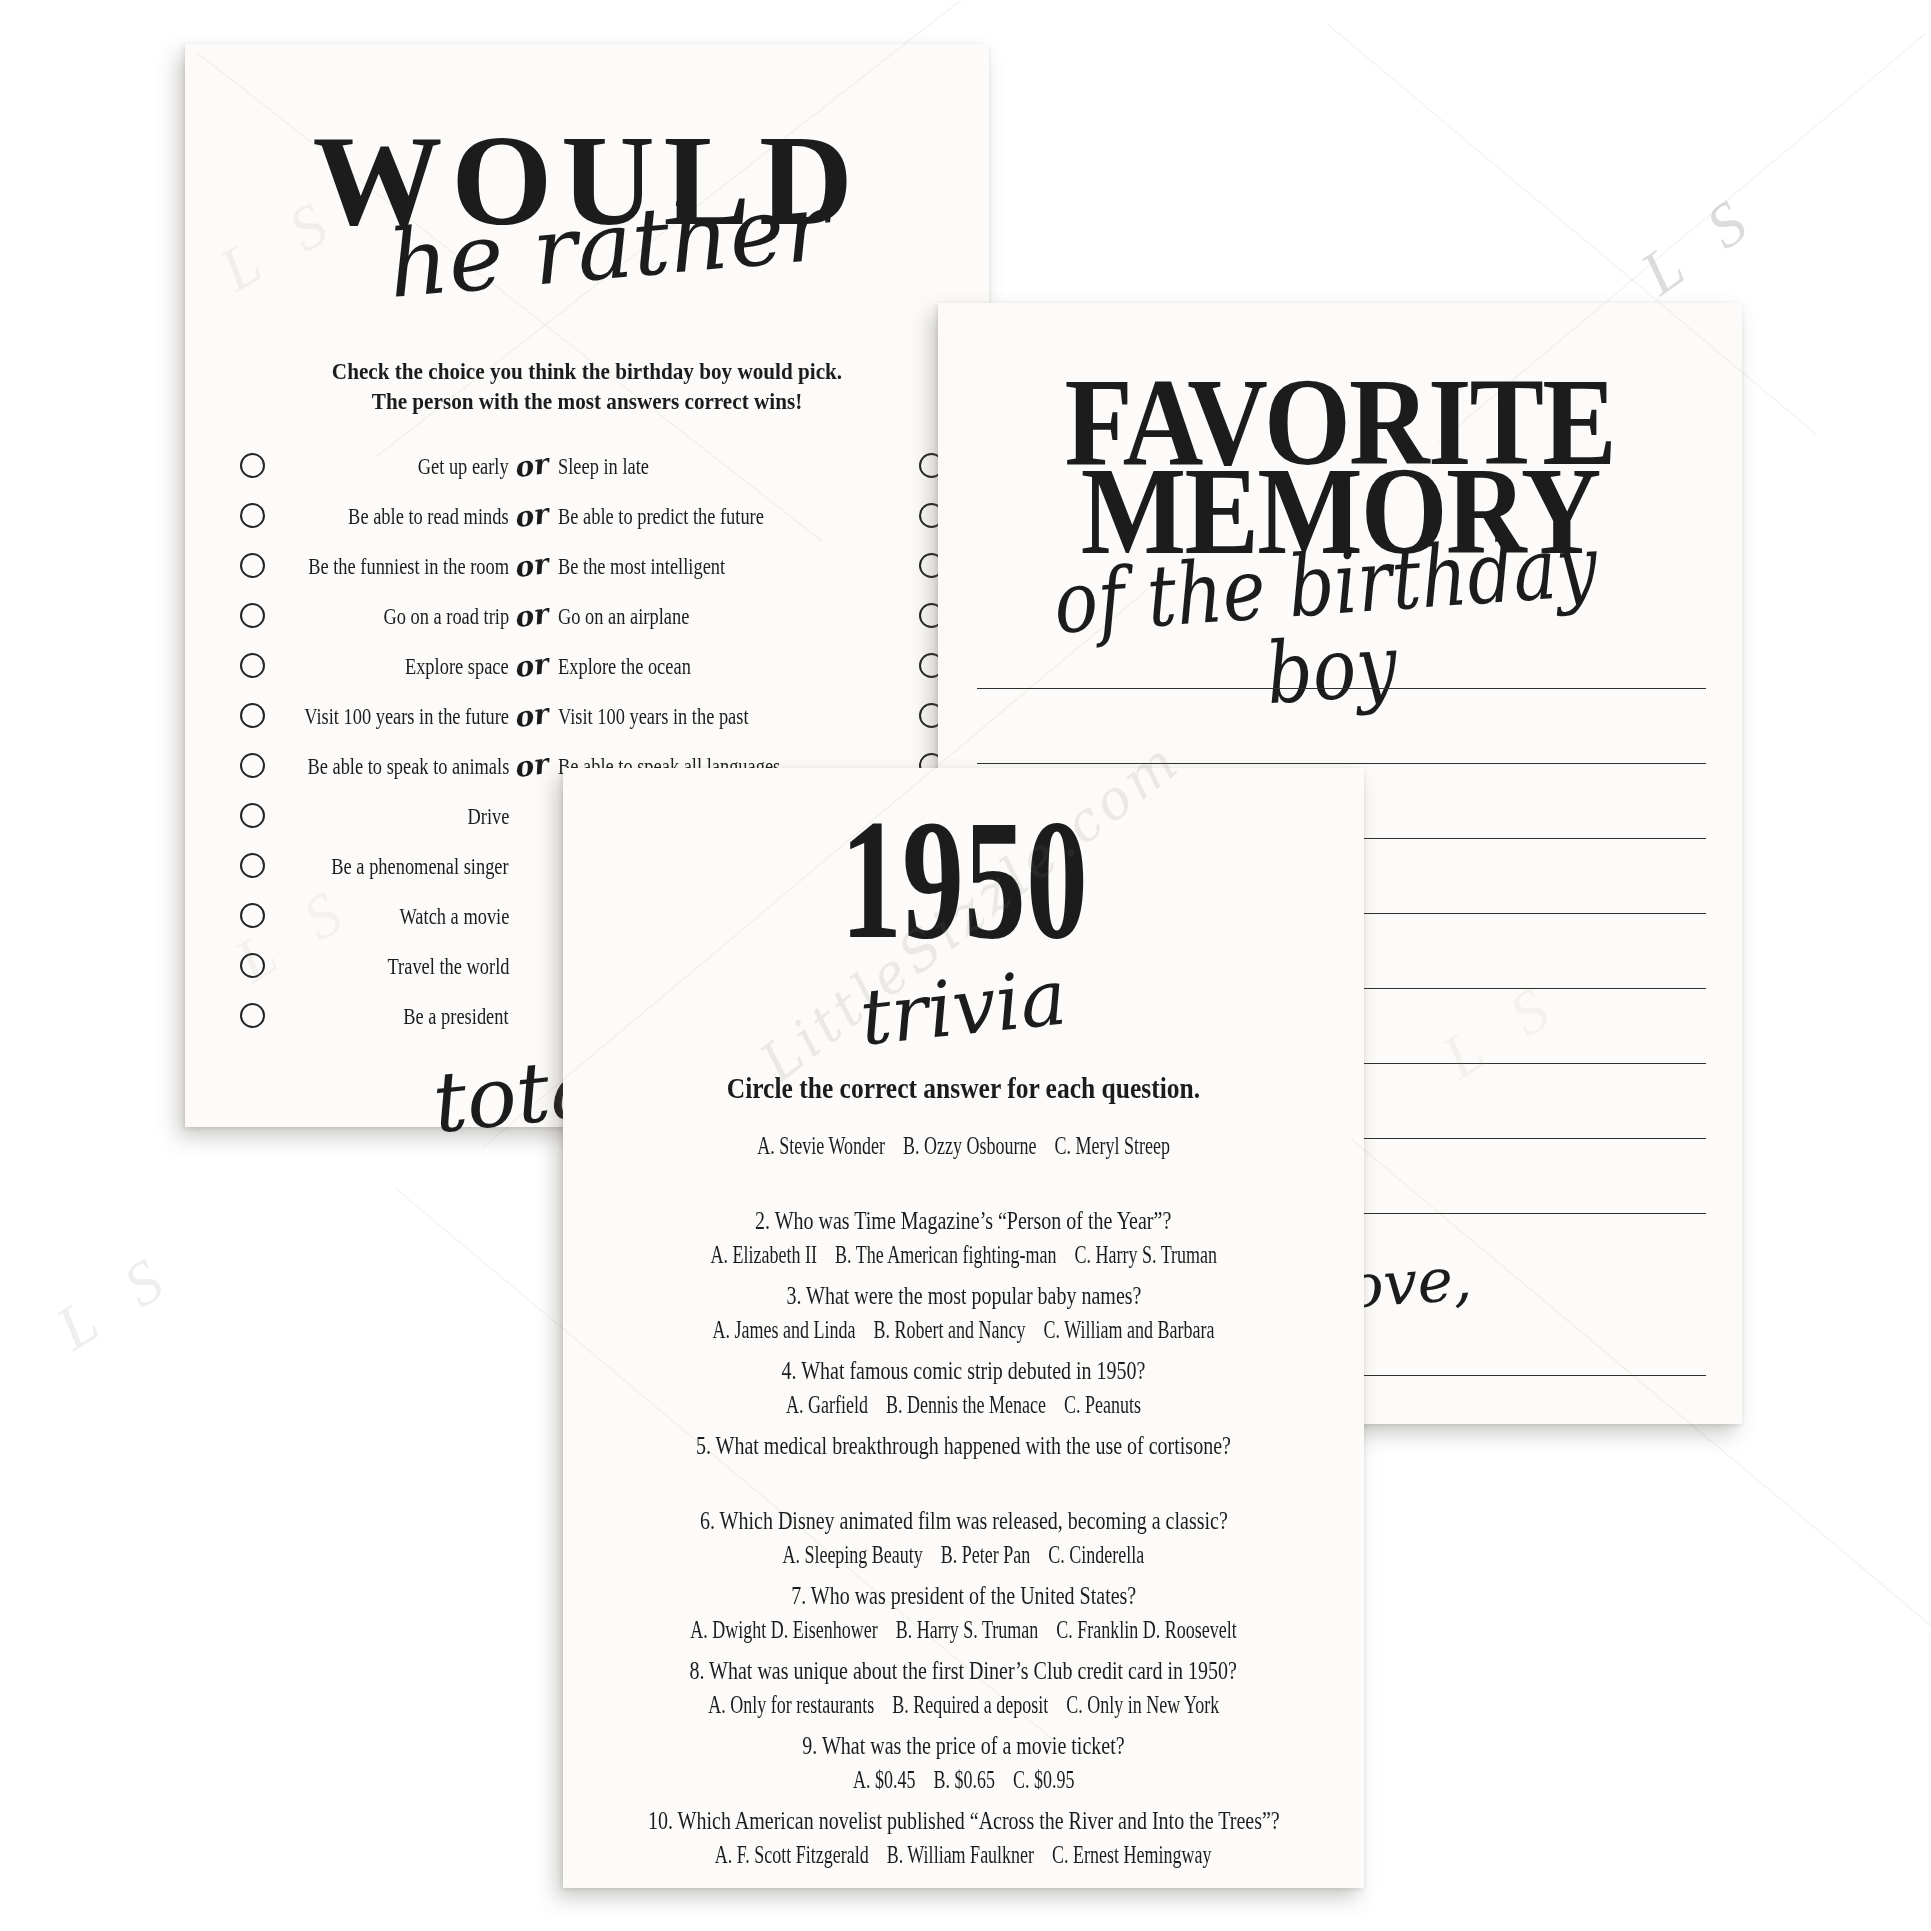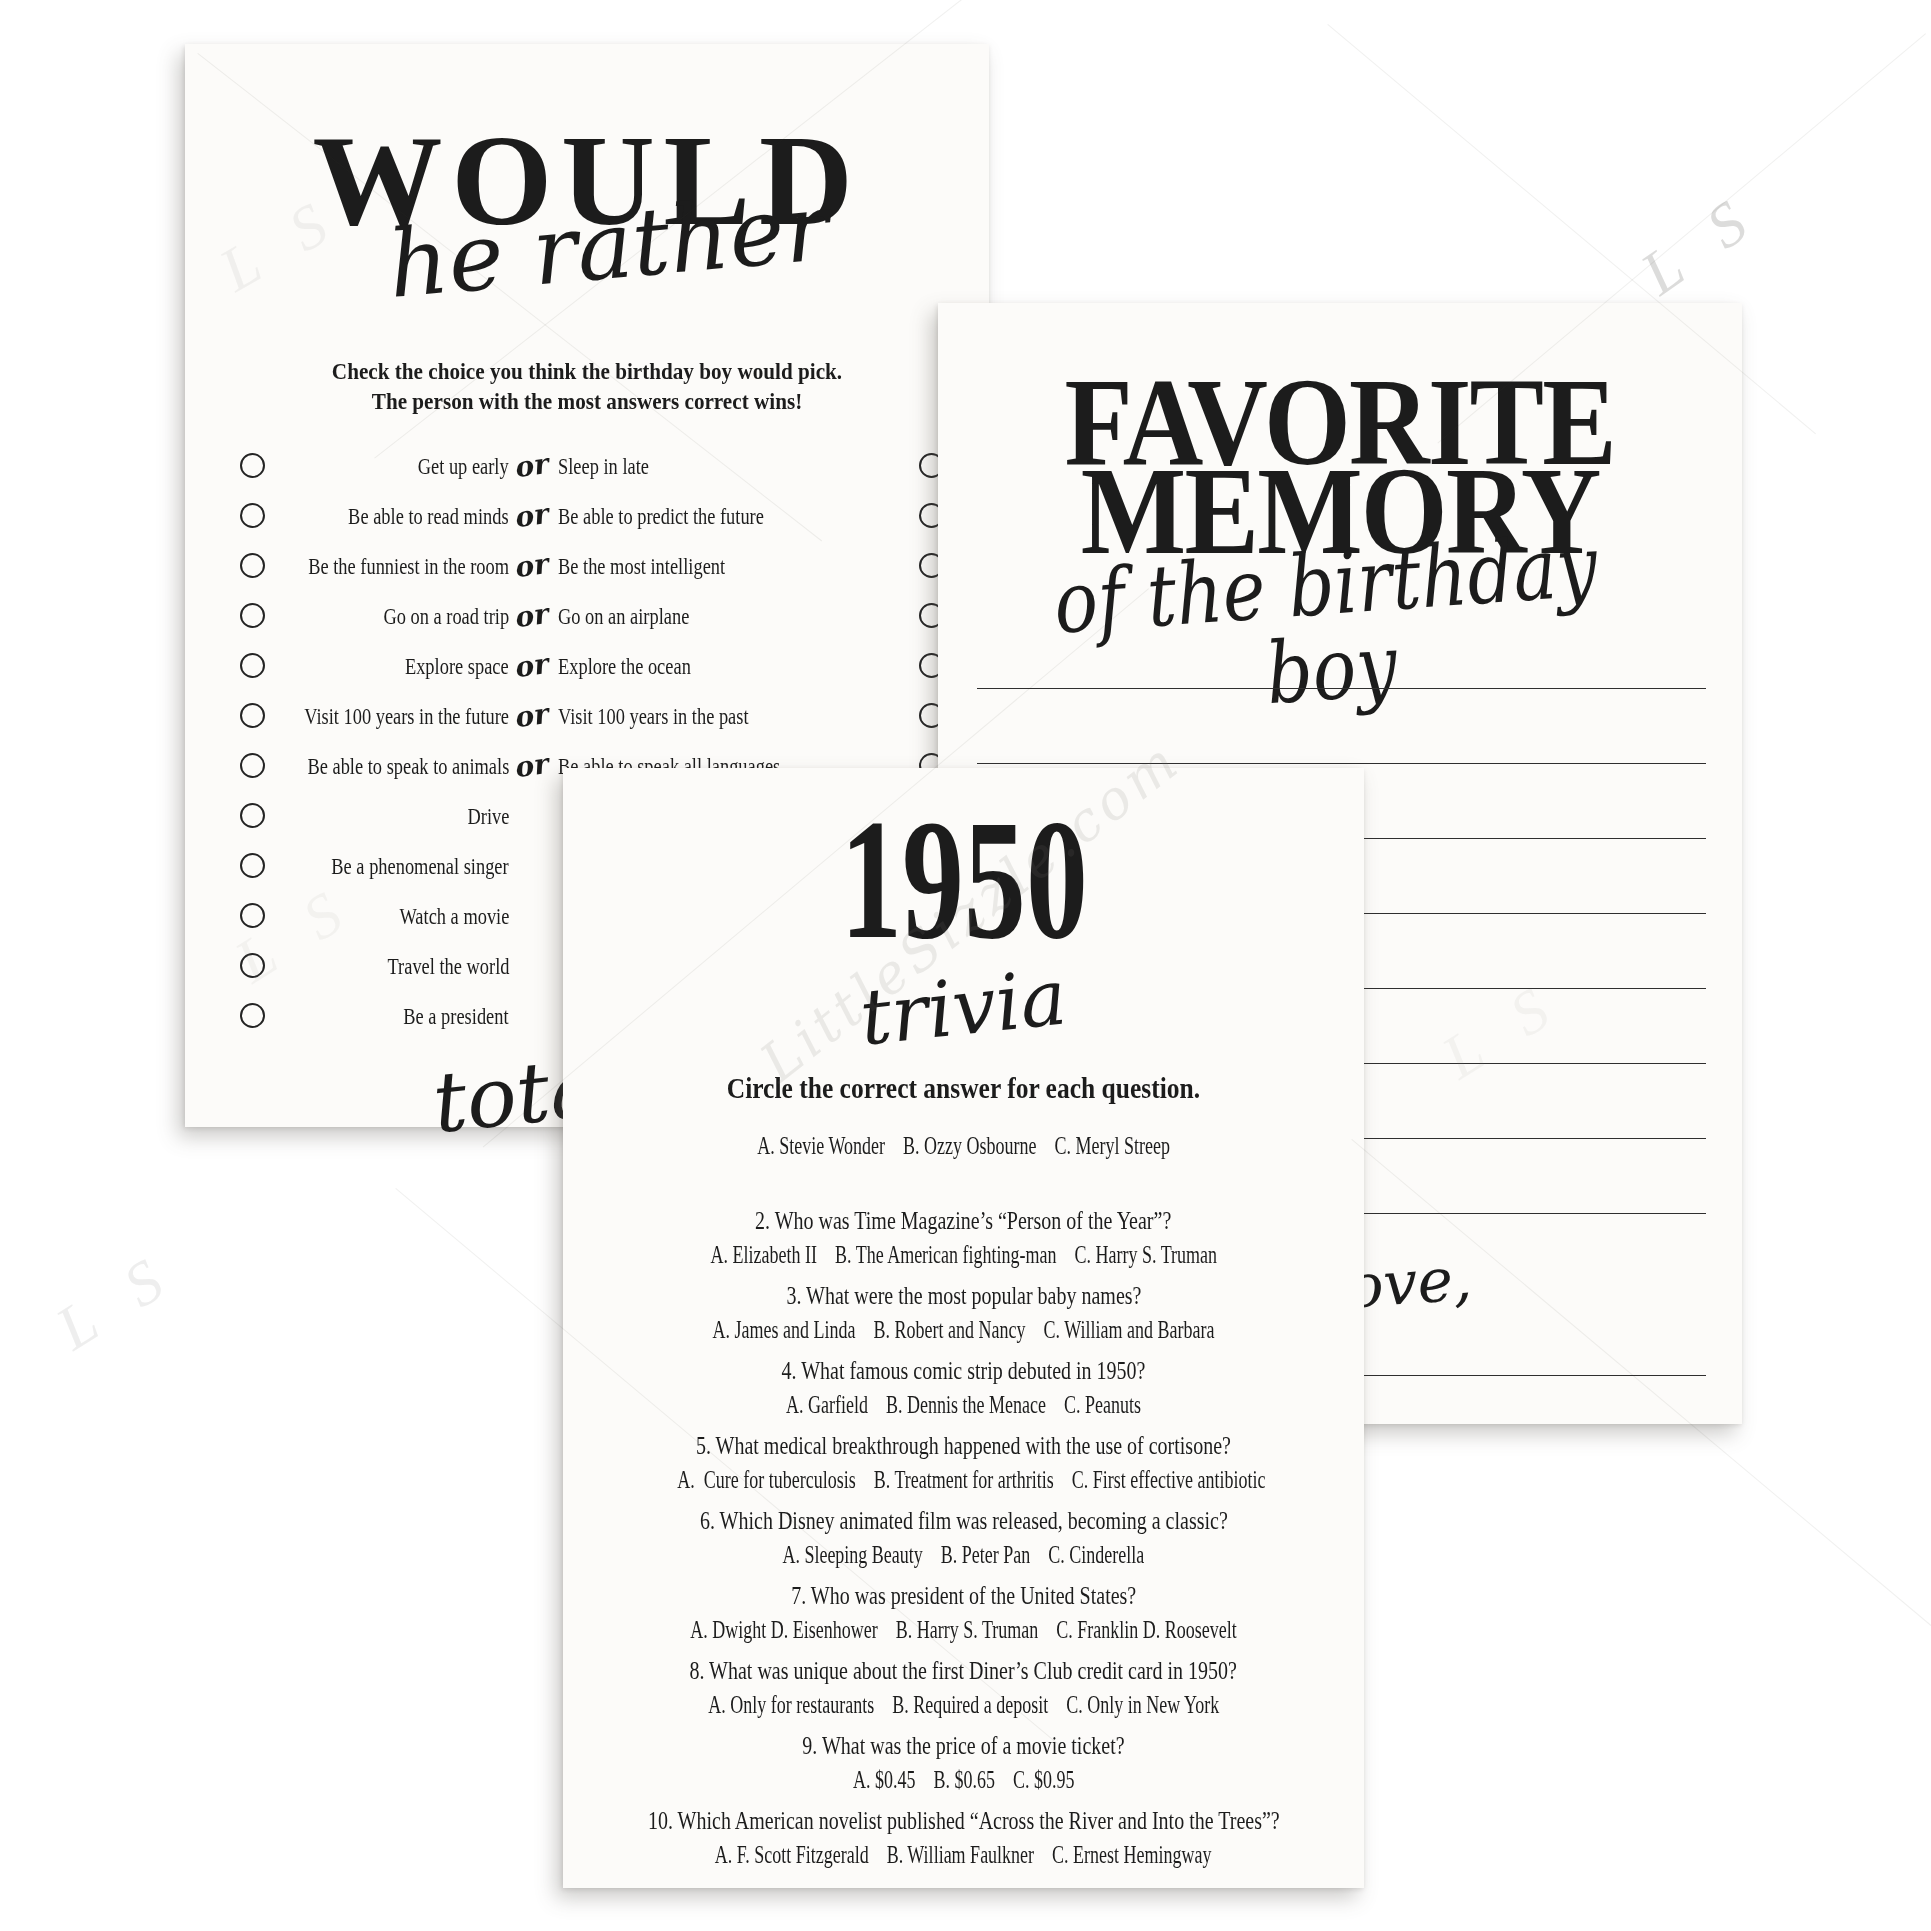--- a/index.html
+++ b/index.html
@@ -265,23 +265,20 @@
           </div>
           <div class="tq-a">
             <span class="inner">A. Garfield    B. Dennis the Menace    C. Peanuts</span>
           </div>
         </div>
 
         <div class="tq">
           <div class="tq-q">
             <span class="inner">5. What medical breakthrough happened with the use of cortisone?</span>
           </div>
-          <div class="tq-a">
-            <span class="inner">A.  Cure for tuberculosis    B. Treatment for arthritis    C. First effective antibiotic</span>
-          </div>
         </div>
 
         <div class="tq">
           <div class="tq-q">
             <span class="inner">6. Which Disney animated film was released, becoming a classic?</span>
           </div>
           <div class="tq-a">
             <span class="inner">A. Sleeping Beauty    B. Peter Pan    C. Cinderella</span>
           </div>
         </div>

